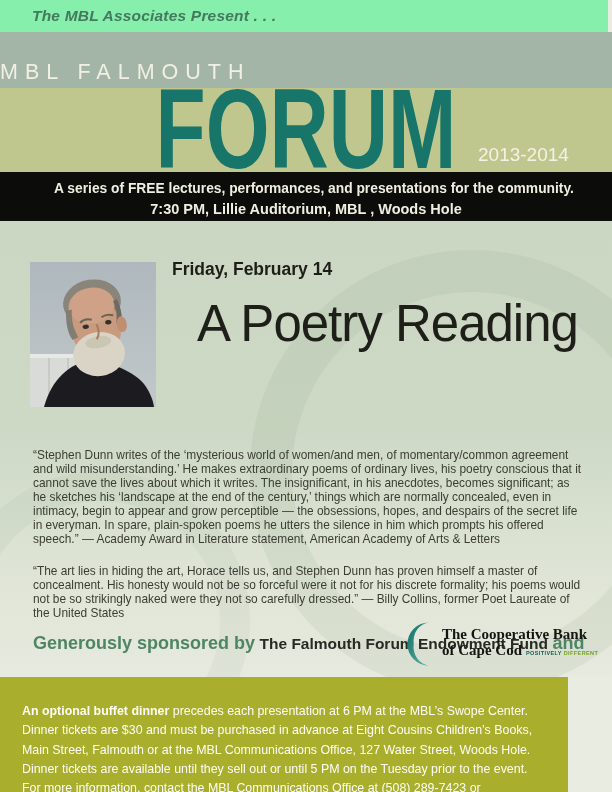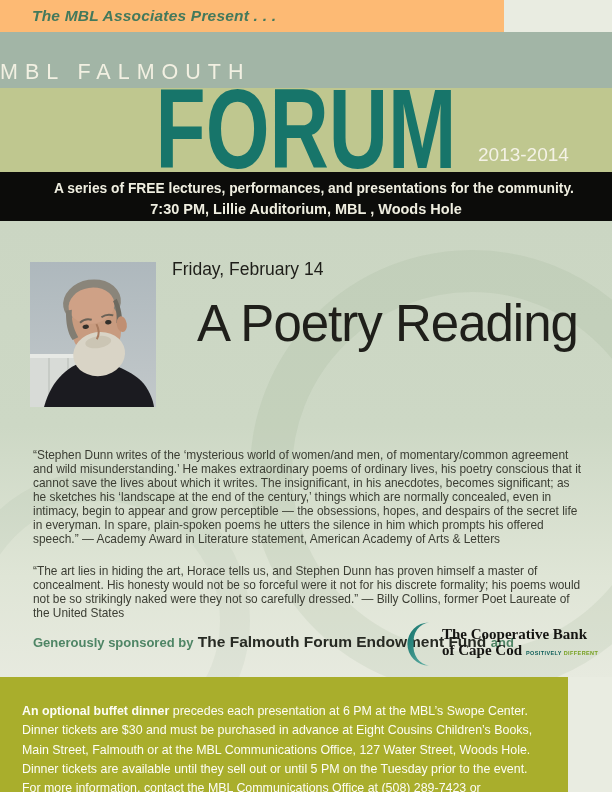--- a/index.html
+++ b/index.html
@@ -1,48 +1,48 @@
 <!DOCTYPE html>
 <html><head>
 <meta charset="utf-8">
 <style>
   html,body{margin:0;padding:0;}
   body{width:612px;height:792px;font-family:"Liberation Sans",sans-serif;}
   .page{position:relative;width:612px;height:792px;overflow:hidden;background:#e9ece1;}
 
   
-  .band-cream{position:absolute;left:0;top:0;width:504px;height:32px;background:#fdba74;}
+  .band-cream{position:absolute;left:0;top:0;width:608px;height:32px;background:#86efac;}
   .banner-text{position:absolute;left:32px;top:7px;font-size:15.5px;font-weight:bold;font-style:italic;color:#43795c;letter-spacing:.2px;}
   .band-sage{position:absolute;left:0;top:32px;width:612px;height:56px;background:#a2b5a6;}
   .kicker{position:absolute;left:0;top:60px;width:612px;font-size:21.5px;letter-spacing:7px;color:#f2f0e2;}
   .band-forum{position:absolute;left:0;top:88px;width:612px;height:84px;background:#bfc78f;}
   .forum-title{position:absolute;left:0;top:72px;width:612px;text-align:center;font-size:114px;line-height:1;font-weight:bold;color:#17756a;transform:scaleX(.72);transform-origin:50% 50%;z-index:1;}
   .season{position:absolute;left:478px;top:144px;font-size:19px;color:#f4f2e6;z-index:2;}
 
   
   .band-black{position:absolute;left:0;top:172px;width:612px;height:49px;background:#0c0c0a;z-index:2;color:#efeee0;text-align:center;}
   .series-line1{margin-top:7px;font-size:13.8px;font-weight:bold;line-height:20px;padding-left:16px;}
   .series-line2{font-size:14.5px;font-weight:bold;line-height:21px;}
 
   
   .main{position:absolute;left:0;top:221px;width:612px;height:456px;background:linear-gradient(180deg,#cbd6c3 0%,#cdd8c5 45%,#dfe5d6 78%,#e7eadf 100%);overflow:hidden;}
   .ornament1{position:absolute;left:250px;top:29px;width:360px;height:360px;border:42px solid rgba(115,148,112,.10);border-radius:50%;}
   .ornament2{position:absolute;left:-50px;top:250px;width:240px;height:240px;border:30px solid rgba(115,148,112,.07);border-radius:50%;}
 
   .photo{position:absolute;left:30px;top:41px;width:126px;height:145px;}
-  .event-date{position:absolute;left:172px;top:38px;font-size:17.5px;font-weight:normal;color:#1e1e19;}
+  .event-date{position:absolute;left:172px;top:38px;font-size:17.5px;font-weight:bold;color:#1e1e19;}
   .event-title{position:absolute;left:168px;top:76px;font-size:51px;line-height:54px;letter-spacing:-1px;color:#1f1f1a;margin-left:29px;}
   .event-speaker{position:absolute;left:173px;top:155px;font-size:16px;color:#26261f;}
 
   .quote{position:absolute;left:33px;width:551px;font-size:11.9px;line-height:14.1px;color:#3b3d33;}
   .quote1{top:215px;}
   .quote2{top:331px;}
 
   .sponsor-row{position:absolute;left:33px;top:412px;}
-  .sponsor-prefix,.sponsor-suffix{font-size:13px;font-weight:600;color:#4e8565;}
+  .sponsor-prefix,.sponsor-suffix{font-size:18px;font-weight:600;color:#4e8565;}
   .sponsor-name{font-size:15.5px;font-weight:bold;color:#272a23;}
 
   .bank-logo{position:absolute;left:402px;top:398px;display:flex;align-items:center;}
   .bank-swoosh{width:36px;height:50px;flex:0 0 auto;}
   .bank-text{margin-left:4px;font-family:"Liberation Serif",serif;font-weight:bold;font-size:15px;line-height:15.5px;color:#141411;white-space:nowrap;}
   .bank-tagline{font-family:"Liberation Sans",sans-serif;font-size:5.5px;letter-spacing:.4px;font-weight:bold;margin-left:4px;}
   .tag1{color:#11605c;} .tag2{color:#76a01f;}
 
   
   .footer{position:absolute;left:0;top:677px;width:568px;height:115px;background:#a9ae2c;}

